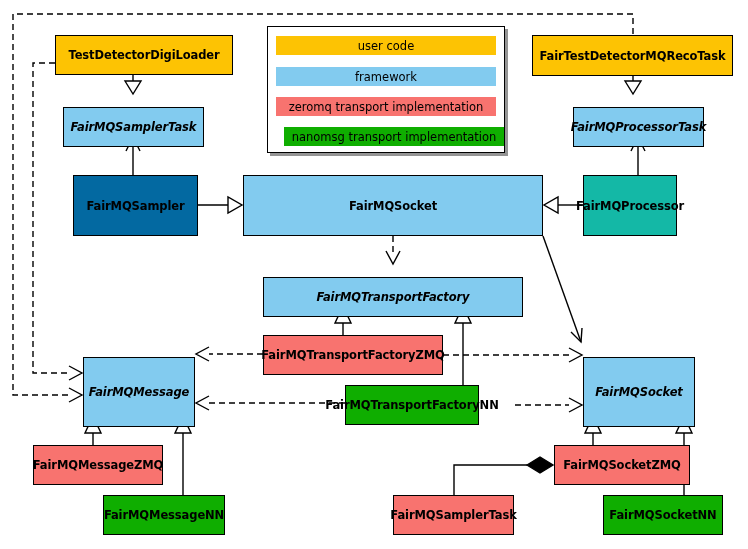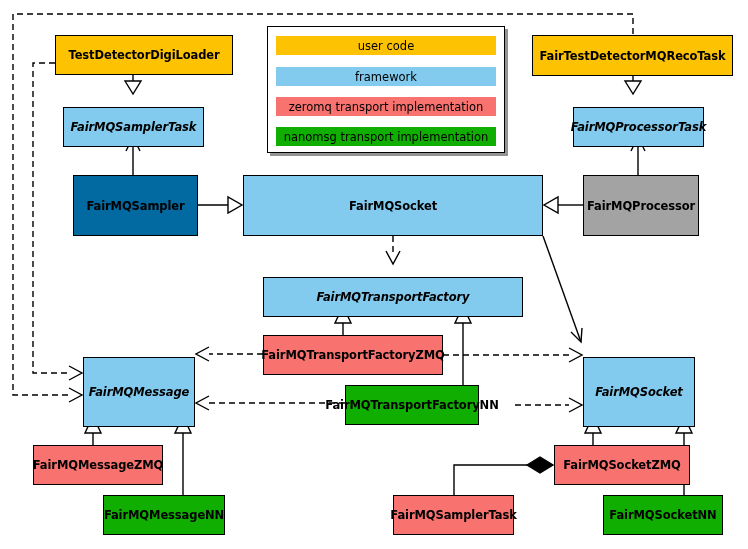--- a/index.html
+++ b/index.html
@@ -18,21 +18,21 @@
   .legend {
     position:absolute; left:267px; top:26px; width:238px; height:127px;
     background:#ffffff; border:1.6px solid #000; box-sizing:border-box;
     box-shadow:3px 3px 0 #949494;
   }
   .legend-bar {
     position:absolute; left:8px; width:220px; height:19px;
     display:flex; align-items:center; justify-content:center;
     font-size:11.5px; color:#000; white-space:nowrap;
   }
-  .lb0 { top:9px; } .lb1 { top:40px; } .lb2 { top:70px; } .lb3 { top:100px; }
+  .lb0 { top:9px; } .lb1 { top:40px; } .lb2 { top:70px; } .lb3 { top:100px;margin-left:8px; }
 </style>
 </head>
 <body>
 
 <div class="canvas">
 
   <svg class="edges" width="748" height="549" viewBox="0 0 748 549" fill="none" stroke="#000" stroke-width="1.4">
 
     <g>
       <line x1="133" y1="75" x2="133" y2="81"></line>
@@ -152,21 +152,21 @@
   <div class="node" style="left: 532px; top: 35px; width: 201px; height: 41px; background: rgb(253, 195, 3);">FairTestDetectorMQRecoTask</div>
 
   <div class="node abstract" style="left: 63px; top: 95px; width: 141px; height: 40px; background: rgb(130, 203, 239);">FairMQSamplerTask</div>
 
   <div class="node abstract" style="left: 573px; top: 95px; width: 131px; height: 40px; background: rgb(130, 203, 239);">FairMQProcessorTask</div>
 
   <div class="node" style="left: 73px; top: 175px; width: 125px; height: 61px; background: #0369a1;">FairMQSampler</div>
 
   <div class="node" style="left: 243px; top: 175px; width: 300px; height: 61px; background: rgb(130, 203, 239);">FairMQSocket</div>
 
-  <div class="node" style="left: 583px; top: 175px; width: 116px; height: 61px; background: #a3a3a3;">FairMQProcessor</div>
+  <div class="node" style="left: 583px; top: 175px; width: 94px; height: 61px; background: #14b8a6;">FairMQProcessor</div>
 
   <div class="node abstract" style="left: 263px; top: 265px; width: 260px; height: 40px; background: rgb(130, 203, 239);">FairMQTransportFactory</div>
 
   <div class="node" style="left: 263px; top: 335px; width: 180px; height: 40px; background: rgb(248, 115, 111);">FairMQTransportFactoryZMQ</div>
 
   <div class="node" style="left: 345px; top: 385px; width: 134px; height: 40px; background: rgb(15, 174, 0);">FairMQTransportFactoryNN</div>
 
   <div class="node abstract" style="left: 83px; top: 345px; width: 112px; height: 70px; background: rgb(130, 203, 239);">FairMQMessage</div>
 
   <div class="node abstract" style="left: 583px; top: 345px; width: 112px; height: 70px; background: rgb(130, 203, 239);">FairMQSocket</div>

